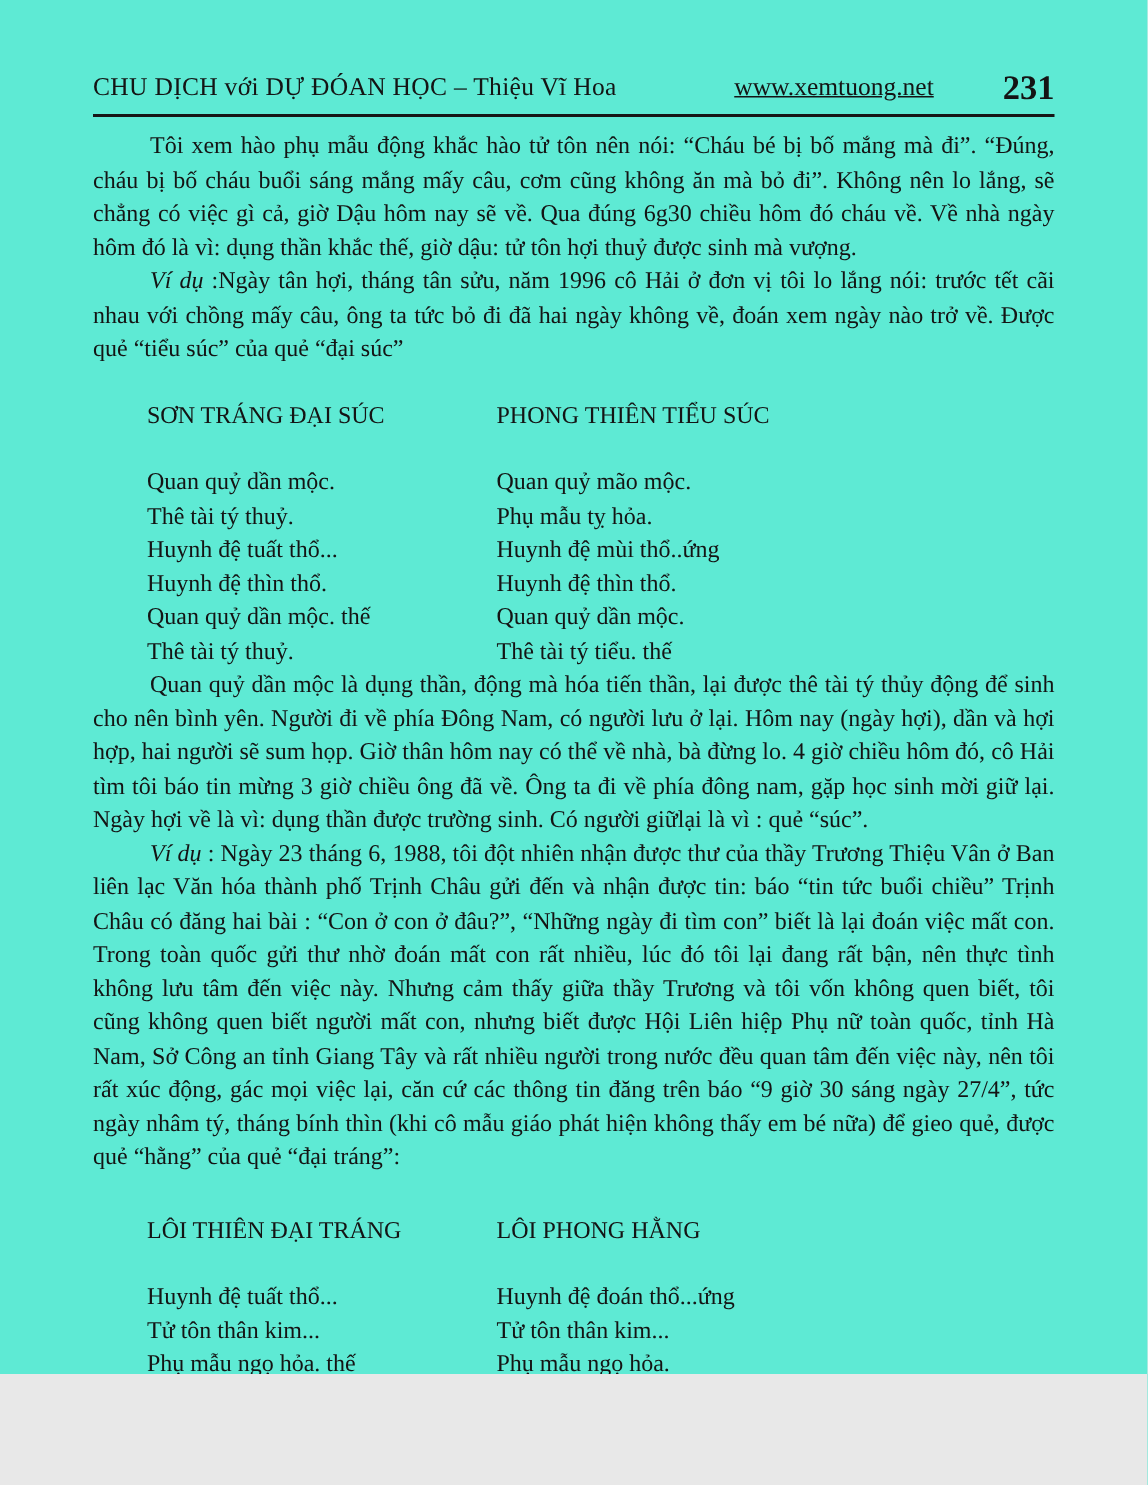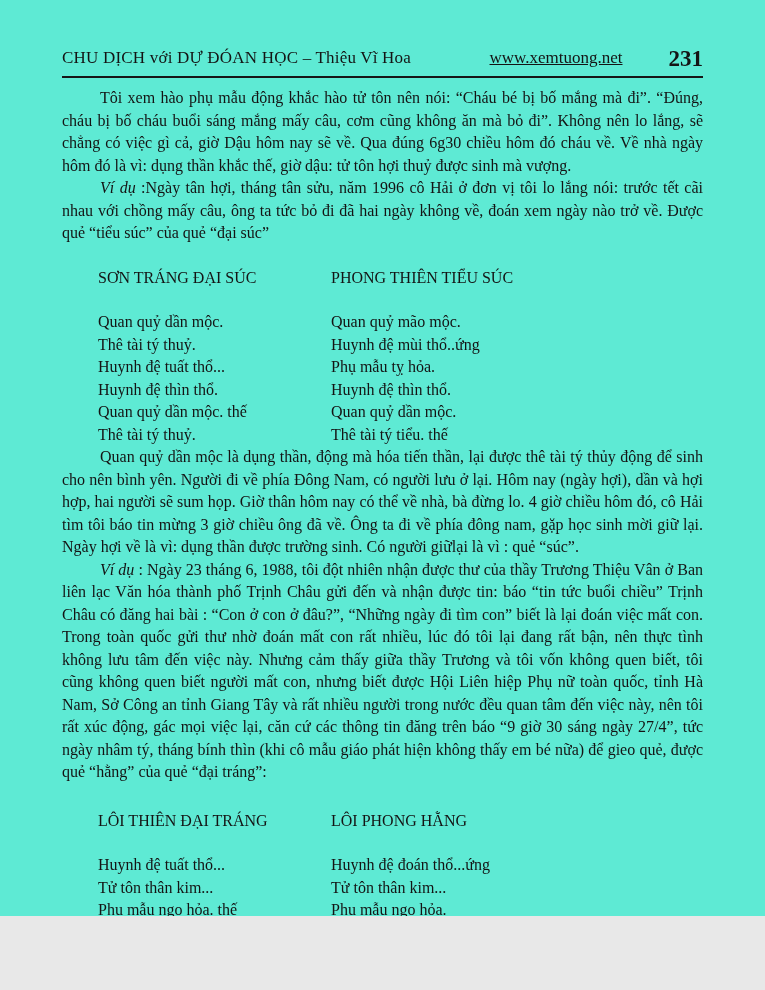--- a/index.html
+++ b/index.html
@@ -58,22 +58,22 @@
           <div>Huynh đệ tuất thổ...</div>
           <div>Huynh đệ thìn thổ.</div>
           <div>Quan quỷ dần mộc. thế</div>
           <div>Thê tài tý thuỷ.</div>
         </div>
       </div>
       <div class="hex-col right">
         <div class="hex-title">PHONG THIÊN TIỂU SÚC</div>
         <div class="hex-rows">
           <div>Quan quỷ mão mộc.</div>
+          <div>Phụ mẫu tỵ hỏa.</div>
           <div>Huynh đệ mùi thổ..ứng</div>
-          <div>Phụ mẫu tỵ hỏa.</div>
           <div>Huynh đệ thìn thổ.</div>
           <div>Quan quỷ dần mộc.</div>
           <div>Thê tài tý tiểu. thế</div>
         </div>
       </div>
     </section>
 
     <p class="body-p">Quan quỷ dần mộc là dụng thần, động mà hóa tiến thần, lại được thê tài tý thủy động để sinh cho nên bình yên. Người đi về phía Đông Nam, có người lưu ở lại. Hôm nay (ngày hợi), dần và hợi hợp, hai người sẽ sum họp. Giờ thân hôm nay có thể về nhà, bà đừng lo. 4 giờ chiều hôm đó, cô Hải tìm tôi báo tin mừng 3 giờ chiều ông đã về. Ông ta đi về phía đông nam, gặp học sinh mời giữ lại. Ngày hợi về là vì: dụng thần được trường sinh. Có người giữlại là vì : quẻ “súc”.</p>
 
     <p class="body-p"><span class="italic">Ví dụ</span><span> : Ngày 23 tháng 6, 1988, tôi đột nhiên nhận được thư của thầy Trương Thiệu Vân ở Ban liên lạc Văn hóa thành phố Trịnh Châu gửi đến và nhận được tin: báo “tin tức buổi chiều” Trịnh Châu có đăng hai bài : “Con ở con ở đâu?”, “Những ngày đi tìm con” biết là lại đoán việc mất con. Trong toàn quốc gửi thư nhờ đoán mất con rất nhiều, lúc đó tôi lại đang rất bận, nên thực tình không lưu tâm đến việc này. Nhưng cảm thấy giữa thầy Trương và tôi vốn không quen biết, tôi cũng không quen biết người mất con, nhưng biết được Hội Liên hiệp Phụ nữ toàn quốc, tỉnh Hà Nam, Sở Công an tỉnh Giang Tây và rất nhiều người trong nước đều quan tâm đến việc này, nên tôi rất xúc động, gác mọi việc lại, căn cứ các thông tin đăng trên báo “9 giờ 30 sáng ngày 27/4”, tức ngày nhâm tý, tháng bính thìn (khi cô mẫu giáo phát hiện không thấy em bé nữa) để gieo quẻ, được quẻ “hằng” của quẻ “đại tráng”:</span></p>

